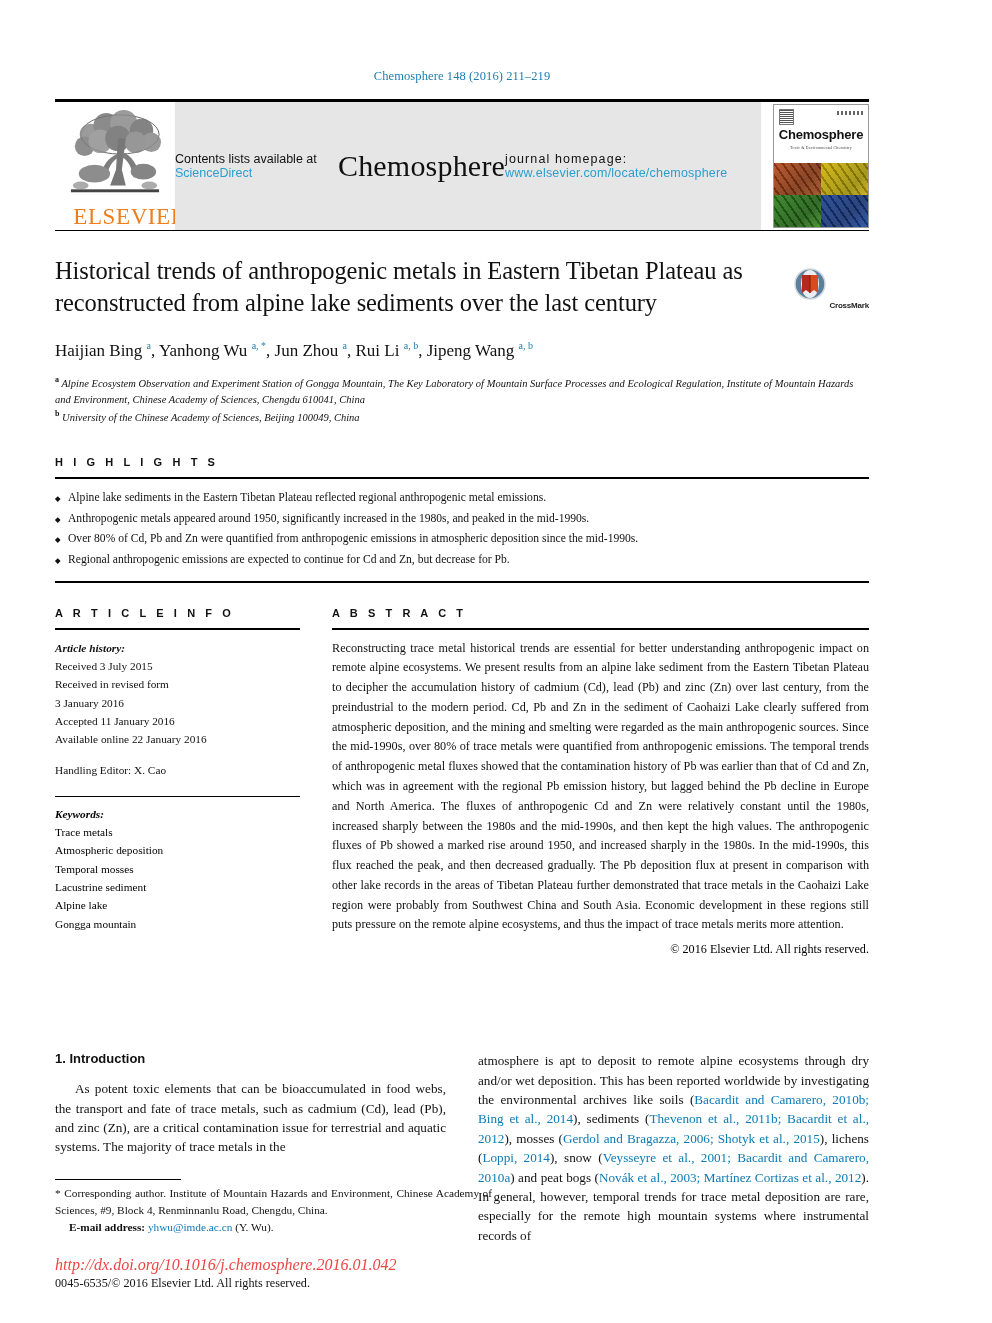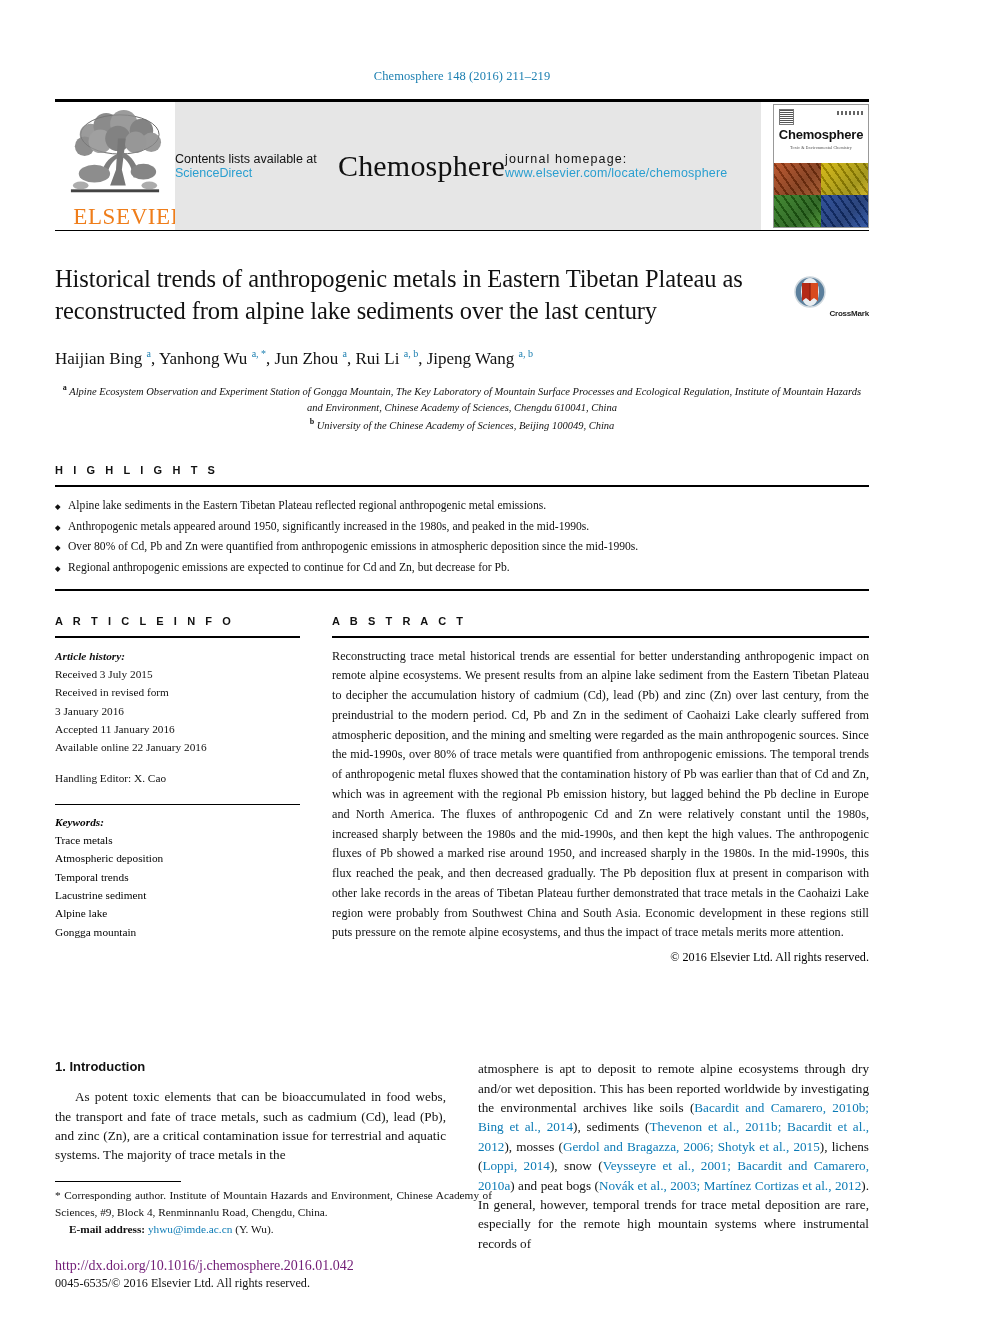--- a/index.html
+++ b/index.html
@@ -146,21 +146,21 @@
   .cq2 { background: linear-gradient(135deg,#d2b200,#9a8c06 70%,#c9ad12); }
   .cq3 { background: linear-gradient(135deg,#2f7d1d,#1d5a12 65%,#3c8a22); }
   .cq4 { background: linear-gradient(135deg,#1b3f8f,#14306e 60%,#21499e); }
   .cq::after {
     content:"";
     position:absolute; inset:-20%;
     background: repeating-linear-gradient(55deg, rgba(0,0,0,.22) 0 2px, rgba(255,255,255,.10) 2px 7px);
   }
   .title-block {
     display: flex;
-    padding-top: 32px;
+    padding-top: 24px;
   }
   .title-main { flex: 1; padding-right: 14px; }
   h1.title {
     margin: 0;
     font-family: "Liberation Serif", serif;
     font-size: 24.5px;
     font-weight: normal;
     line-height: 1.3;
     color: #111;
     letter-spacing: -0.1px;
@@ -186,21 +186,20 @@
     color: #222;
     letter-spacing: -0.2px;
     margin-top: 44px;
   }
   .affiliations {
     margin-top: 14px;
     font-size: 10.5px;
     font-style: italic;
     line-height: 1.55;
     color: #111;
-    text-align: center;
   }
   .affiliations sup { font-style: normal; font-weight: bold; font-size: 8px; }
 
   
   .sec-head {
     font-family: "Liberation Sans", sans-serif;
     font-size: 11px;
     font-weight: bold;
     letter-spacing: 3.6px;
     color: #111;
@@ -303,21 +302,21 @@
   }
   .fn-text {
     font-size: 11.3px;
     line-height: 1.48;
     text-align: justify;
     color: #111;
   }
   .fn-email { text-indent: 14px; display: block; margin-top: 1px; }
   .fn-email .lbl { font-weight: bold; }
   .doi-block { margin-top: 20px; }
-  .doi-link { color: #701a75; font-size: 14px; display: block; }
+  .doi-link { color: #ef4444; font-size: 16px; display: block; font-style: italic; }
   .issn-line { font-size: 12.2px; margin-top: 2px; color: #111; }
 </style>
 </head>
 <body>
 
 <div class="page">
 
   <div class="journal-ref">Chemosphere 148 (2016) 211–219</div>
 
   <div class="masthead-wrap">
@@ -430,21 +429,21 @@
         <div>Accepted 11 January 2016</div>
         <div>Available online 22 January 2016</div>
         <div class="info-gap"></div>
         <div>Handling Editor: X. Cao</div>
       </div>
       <div class="rule-thin" style="margin-top:16px"></div>
       <div class="kw-block">
         <div class="lbl" style="font-style:italic;font-weight:bold">Keywords:</div>
         <div>Trace metals</div>
         <div>Atmospheric deposition</div>
-        <div>Temporal trends</div>
+        <div>Temporal mosses</div>
         <div>Lacustrine sediment</div>
         <div>Alpine lake</div>
         <div>Gongga mountain</div>
       </div>
     </div>
 
     <div class="col-abs">
       <div class="sec-head">A B S T R A C T</div>
       <div class="rule-thick block-rule-top"></div>
       <div class="abs-body">Reconstructing trace metal historical trends are essential for better understanding anthropogenic impact on remote alpine ecosystems. We present results from an alpine lake sediment from the Eastern Tibetan Plateau to decipher the accumulation history of cadmium (Cd), lead (Pb) and zinc (Zn) over last century, from the preindustrial to the modern period. Cd, Pb and Zn in the sediment of Caohaizi Lake clearly suffered from atmospheric deposition, and the mining and smelting were regarded as the main anthropogenic sources. Since the mid-1990s, over 80% of trace metals were quantified from anthropogenic emissions. The temporal trends of anthropogenic metal fluxes showed that the contamination history of Pb was earlier than that of Cd and Zn, which was in agreement with the regional Pb emission history, but lagged behind the Pb decline in Europe and North America. The fluxes of anthropogenic Cd and Zn were relatively constant until the 1980s, increased sharply between the 1980s and the mid-1990s, and then kept the high values. The anthropogenic fluxes of Pb showed a marked rise around 1950, and increased sharply in the 1980s. In the mid-1990s, this flux reached the peak, and then decreased gradually. The Pb deposition flux at present in comparison with other lake records in the areas of Tibetan Plateau further demonstrated that trace metals in the Caohaizi Lake region were probably from Southwest China and South Asia. Economic development in these regions still puts pressure on the remote alpine ecosystems, and thus the impact of trace metals merits more attention.</div>

